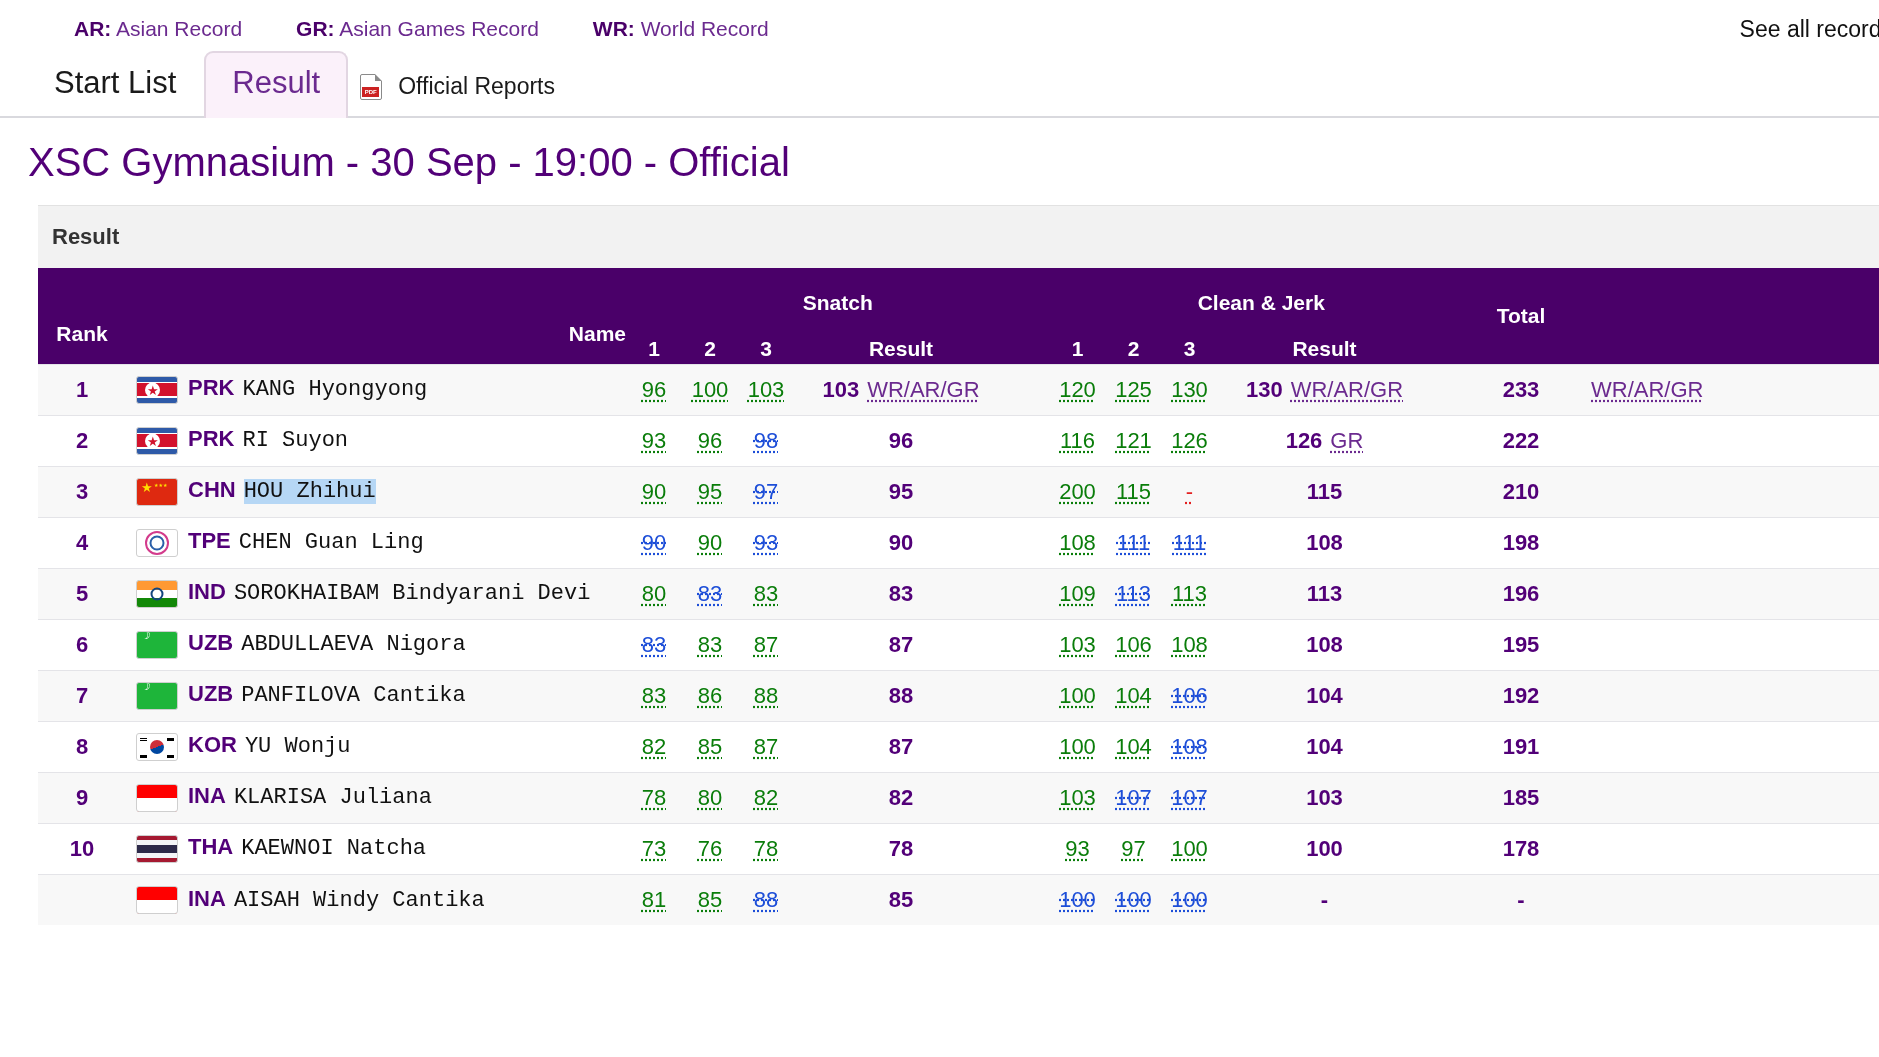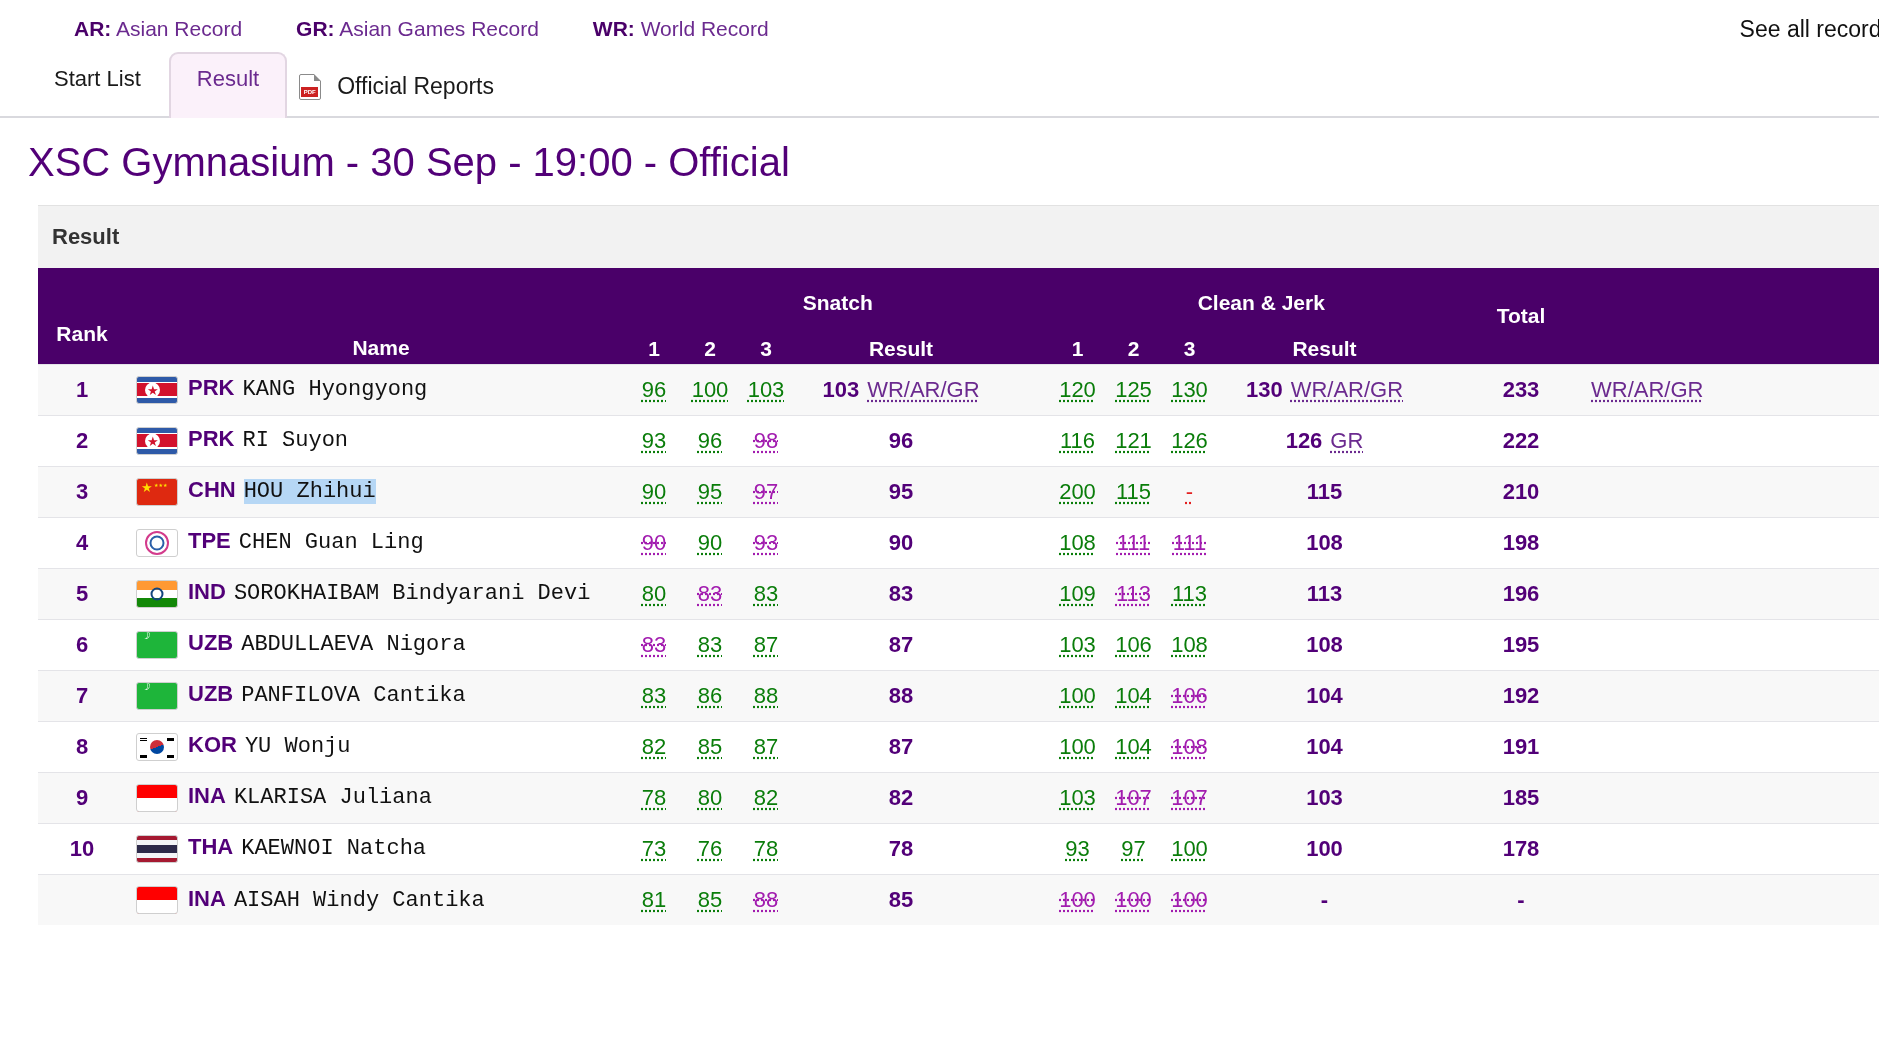--- a/index.html
+++ b/index.html
@@ -42,23 +42,23 @@
   
   .tabs-row {
     position: relative;
     height: 60px;
     padding-left: 26px;
     display: flex;
     align-items: flex-end;
     border-bottom: 2px solid #d9d9de;
   }
   .tab {
-    font-size: 22px;
+    font-size: 31px;
     color: #1a1a1a;
-    padding: 14px 26px 28px 26px;
+    padding: 14px 26px 20px 26px;
     line-height: 1;
     border: 2px solid transparent;
     border-bottom: none;
     border-radius: 9px 9px 0 0;
     position: relative;
     bottom: -2px;
     white-space: nowrap;
   }
   .tab.active {
     background: #fbf1fa;
@@ -137,21 +137,21 @@
   thead tr { background: #4a0069; }
   thead th {
     color: #ffffff;
     font-size: 21px;
     font-weight: bold;
     padding: 0;
     vertical-align: bottom;
     height: 96px;
   }
   th.h-rank   { width: 88px;  text-align: center; padding-bottom: 18px; }
-  th.h-name   { width: 500px; text-align: center; padding-bottom: 4px; padding-left: 10px; }
+  th.h-name   { width: 500px; text-align: right; padding-bottom: 18px; padding-left: 10px; }
   th.h-group  { text-align: center; vertical-align: middle; padding-bottom: 0; }
   .grp-label { display:block; margin-bottom: 4px; margin-top: 20px; }
   .grp-sub {
     display: flex;
     align-items: flex-end;
     justify-content: flex-start;
     margin-top: 22px;
   }
   .grp-sub span {
     font-size: 21px;
@@ -276,21 +276,21 @@
     width: 56px;
     text-align: center;
     font-size: 22px;
   }
   .lift.good {
     color: #0a7d0a;
     text-decoration: underline dotted;
     text-underline-offset: 4px;
   }
   .lift.fail {
-    color: #a21caf;
+    color: #1d4ed8;
     text-decoration: line-through underline dotted;
     text-underline-offset: 4px;
   }
   .lift.none {
     color: #e32020;
     text-decoration: underline dotted;
     text-underline-offset: 4px;
   }
   .attempts {
     display: flex;

